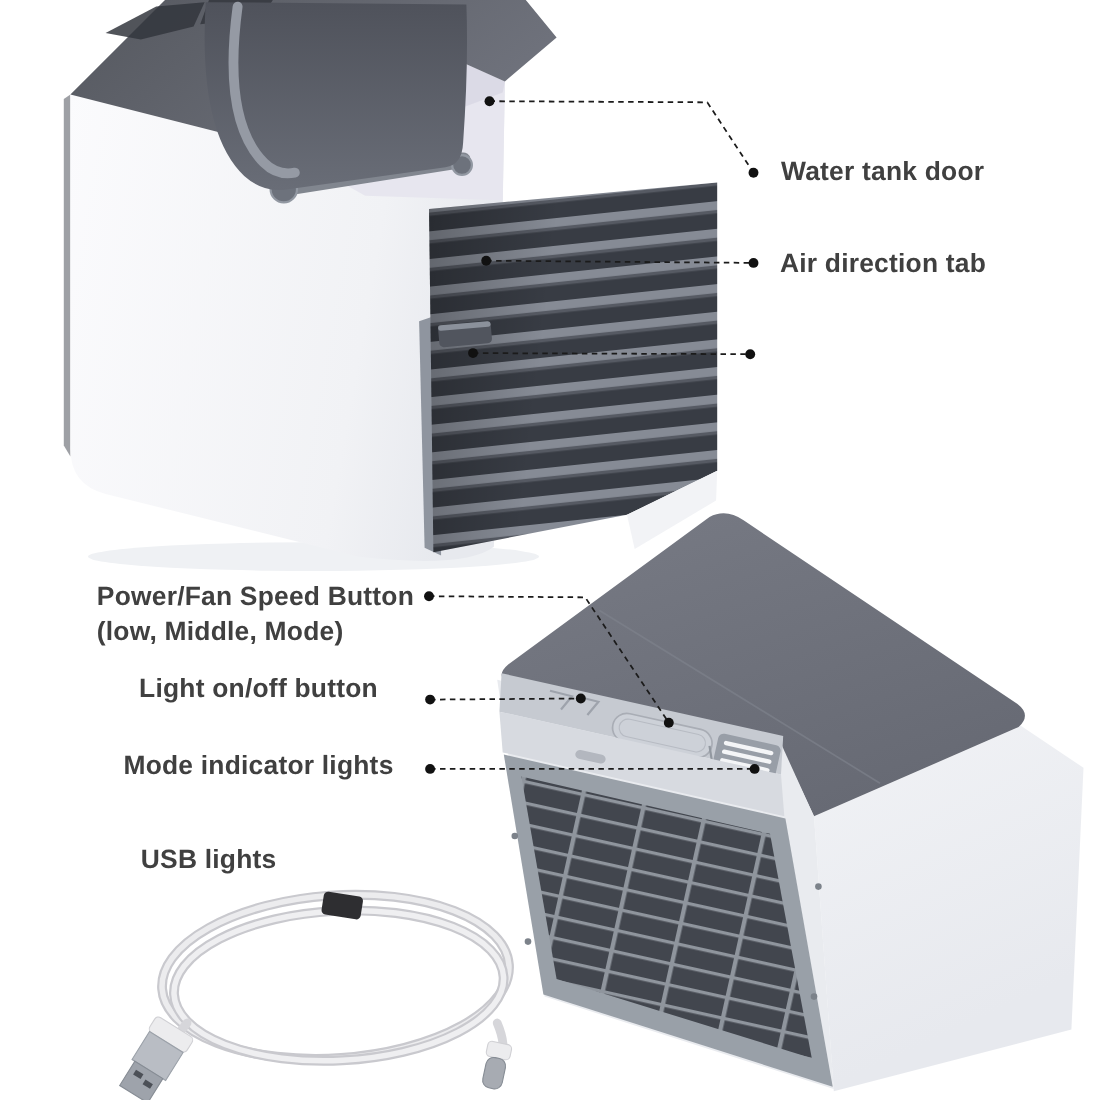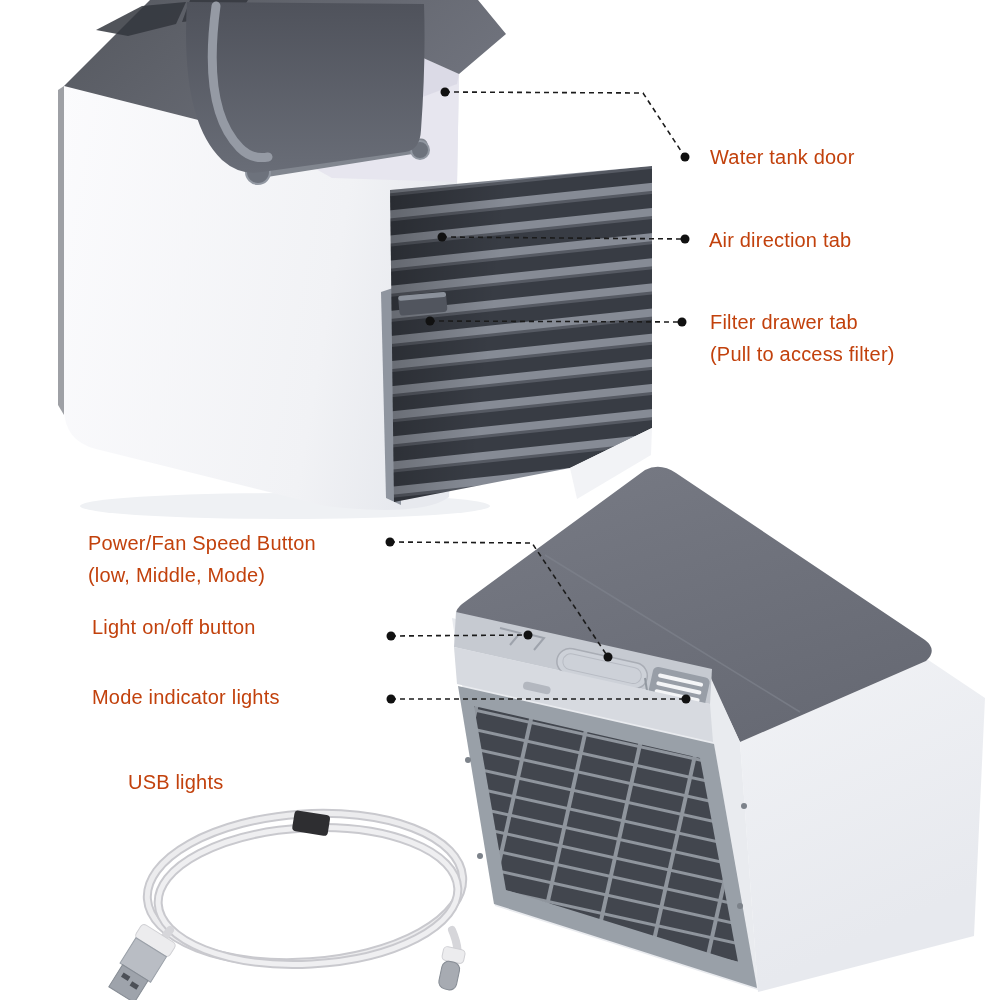--- a/index.html
+++ b/index.html
@@ -1,22 +1,22 @@
 <!DOCTYPE html>
 <html><head>
 <meta charset="utf-8">
 <style>
   html,body{margin:0;padding:0;background:#fff;}
   .stage{position:relative;width:1000px;height:1000px;background:#ffffff;overflow:hidden;
          font-family:"Liberation Sans",sans-serif;}
   .stage svg{position:absolute;left:0;top:0;}
-  .callout{position:absolute;font-weight:400;font-size:20px;color:#c2410c;
+  .callout{position:absolute;font-weight:700;font-size:24px;color:#404040;
            white-space:nowrap;line-height:32px;letter-spacing:.2px;}
   .callout .ln{display:block;}
-  .ralign{width:286px;text-align:left;}
+  .ralign{width:286px;text-align:center;}
 </style>
 </head>
 <body>
 
 <div class="stage">
 
 <svg width="1000" height="1000" viewBox="0 0 1000 1000">
   <defs>
     <linearGradient id="topGrad1" x1="0" y1="0" x2="1" y2="0.35">
       <stop offset="0" stop-color="#55585f"></stop>
@@ -181,24 +181,20 @@
 </svg>
 
   <div class="callout" style="left:710px;top:141px">
     <span class="ln">Water tank door</span>
   </div>
 
   <div class="callout" style="left:709px;top:224px">
     <span class="ln">Air direction tab</span>
   </div>
 
-  <div class="callout" style="left:710px;top:306px">
-    <span class="ln">Filter drawer tab</span>
-    <span class="ln">(Pull to access filter)</span>
-  </div>
 
   <div class="callout" style="left:88px;top:527px">
     <span class="ln">Power/Fan Speed Button</span>
     <span class="ln">(low, Middle, Mode)</span>
   </div>
 
   <div class="callout ralign" style="left:92px;top:611px">
     <span class="ln">Light on/off button</span>
   </div>
 

